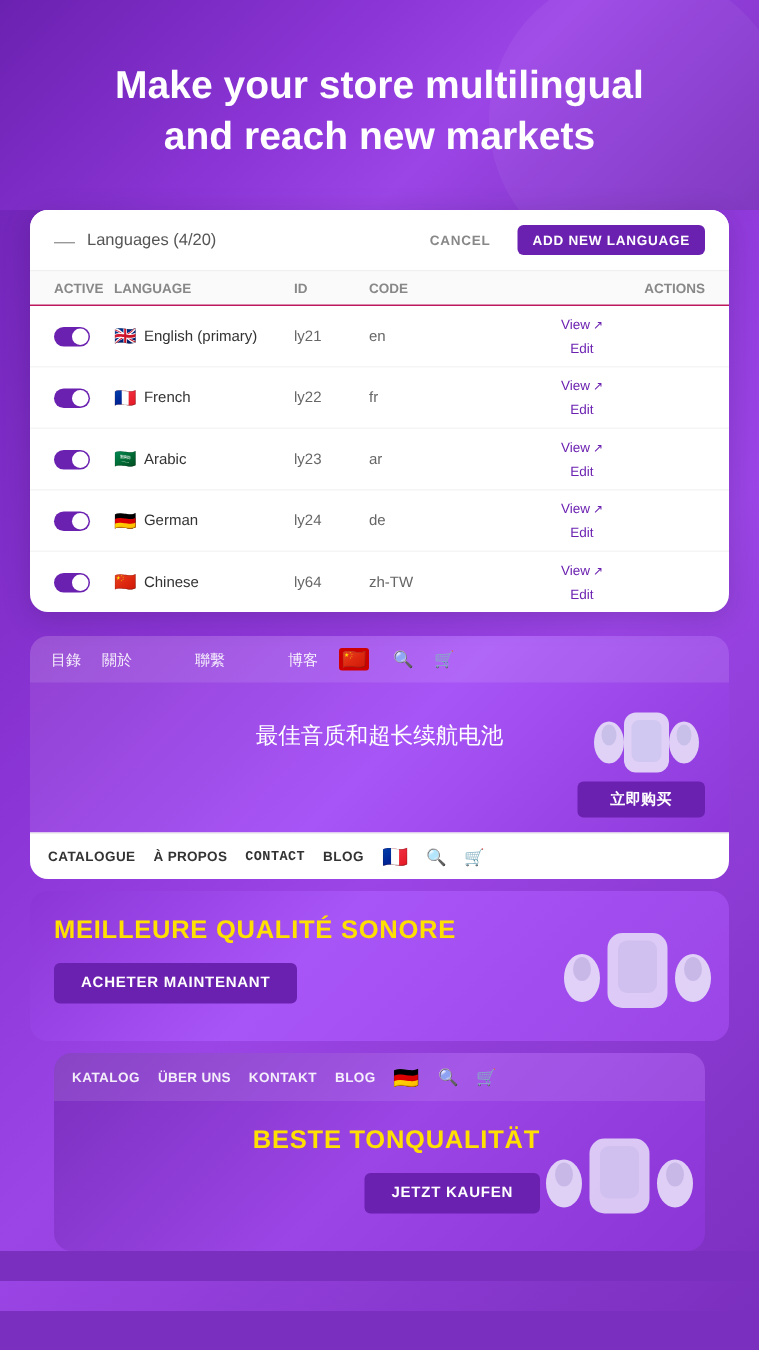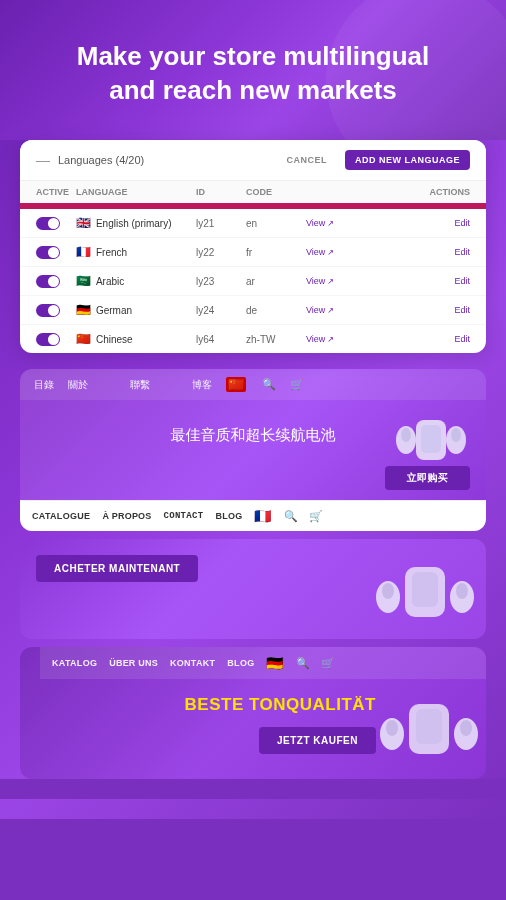--- a/index.html
+++ b/index.html
@@ -96,21 +96,21 @@
       font-size: 9px;
       font-weight: 700;
       letter-spacing: 0.5px;
       cursor: pointer;
       border-radius: 4px;
     }
     .admin-table-header {
       display: grid;
       grid-template-columns: 40px 120px 50px 60px 1fr;
       padding: 6px 16px;
-      border-bottom: 6px solid #be185d;
+      border-bottom: 1px solid #be185d;
       background: #fafafa;
     }
     .admin-table-header span {
       font-size: 9px;
       font-weight: 600;
       color: #888;
       text-transform: uppercase;
     }
     .admin-table-header span:last-child {
       text-align: right;
@@ -162,20 +162,21 @@
     }
     .lang-code {
       font-size: 10px;
       color: #666;
     }
     .lang-actions {
       display: flex;
       align-items: center;
       gap: 6px;
       justify-content: space-between;
+      flex-direction: column;
     }
     .lang-view {
       font-size: 9px;
       color: #6B21B0;
       display: flex;
       align-items: center;
       gap: 2px;
       cursor: pointer;
     }
     .lang-edit {
@@ -339,39 +340,40 @@
       <span style="font-size:9px; color:#333; font-weight:600; letter-spacing:0.3px; cursor:pointer;font-family:Liberation Mono, monospace;">CONTACT</span>
       <span style="font-size:9px; color:#333; font-weight:600; letter-spacing:0.3px; cursor:pointer;">BLOG</span>
       <span style="font-size:14px;">🇫🇷</span>
       <span style="font-size:11px; color:#555; cursor:pointer;">🔍</span>
       <span style="font-size:11px; color:#555; cursor:pointer;">🛒</span>
     </div>
   </div>
 
   <div style="margin: 8px 20px 0; border-radius: 12px; overflow: hidden; background: linear-gradient(135deg, #8B35D6 0%, #A855F7 40%, #9B45E6 100%); position: relative;">
     <div style="padding: 16px 120px 16px 16px; position:relative; min-height: 100px;">
+      <div style="color:#FFE000; font-size:17px; font-weight:800; letter-spacing:0.5px; margin-bottom:12px;">MEILLEURE QUALITÉ SONORE</div>
       <div style="display:inline-block; background:#6B21B0; color:white; font-size:10px; font-weight:700; padding:8px 18px; border-radius:4px; letter-spacing:0.5px; cursor:pointer;">ACHETER MAINTENANT</div>
       
       <div style="position:absolute; right:6px; top:8px;">
         <svg width="110" height="90" viewBox="0 0 110 90">
 
           <rect x="35" y="20" width="40" height="50" rx="10" fill="#E8E0F8" opacity="0.85"></rect>
           <rect x="42" y="25" width="26" height="35" rx="6" fill="#D0C0F0"></rect>
 
           <ellipse cx="18" cy="50" rx="12" ry="16" fill="#E8E0F8" opacity="0.9"></ellipse>
           <ellipse cx="18" cy="44" rx="6" ry="8" fill="#C8B8E8"></ellipse>
 
           <ellipse cx="92" cy="50" rx="12" ry="16" fill="#E8E0F8" opacity="0.9"></ellipse>
           <ellipse cx="92" cy="44" rx="6" ry="8" fill="#C8B8E8"></ellipse>
         </svg>
       </div>
     </div>
   </div>
 
-  <div style="margin: 8px 20px 0; border-radius: 12px; overflow: hidden; background: linear-gradient(135deg, #7B2FBE 0%, #9B45E6 50%, #8B35D6 100%); position: relative; padding-left: 20px;">
+  <div style="margin: 8px 36px 0; border-radius: 12px; overflow: hidden; background: linear-gradient(135deg, #7B2FBE 0%, #9B45E6 50%, #8B35D6 100%); position: relative;">
 
     <div style="display:flex; align-items:center; padding:8px 12px; gap:12px; background:rgba(255,255,255,0.1);">
       <span style="font-size:9px; color:rgba(255,255,255,0.9); font-weight:700; letter-spacing:0.3px; cursor:pointer;">KATALOG</span>
       <span style="font-size:9px; color:rgba(255,255,255,0.9); font-weight:600; letter-spacing:0.2px; cursor:pointer;">ÜBER UNS</span>
       <span style="font-size:9px; color:rgba(255,255,255,0.9); font-weight:600; letter-spacing:0.3px; cursor:pointer;">KONTAKT</span>
       <span style="font-size:9px; color:rgba(255,255,255,0.9); font-weight:600; letter-spacing:0.3px; cursor:pointer;">BLOG</span>
       <span style="font-size:14px;">🇩🇪</span>
       <span style="font-size:11px; color:white; cursor:pointer;">🔍</span>
       <span style="font-size:11px; color:white; cursor:pointer;">🛒</span>
     </div>

